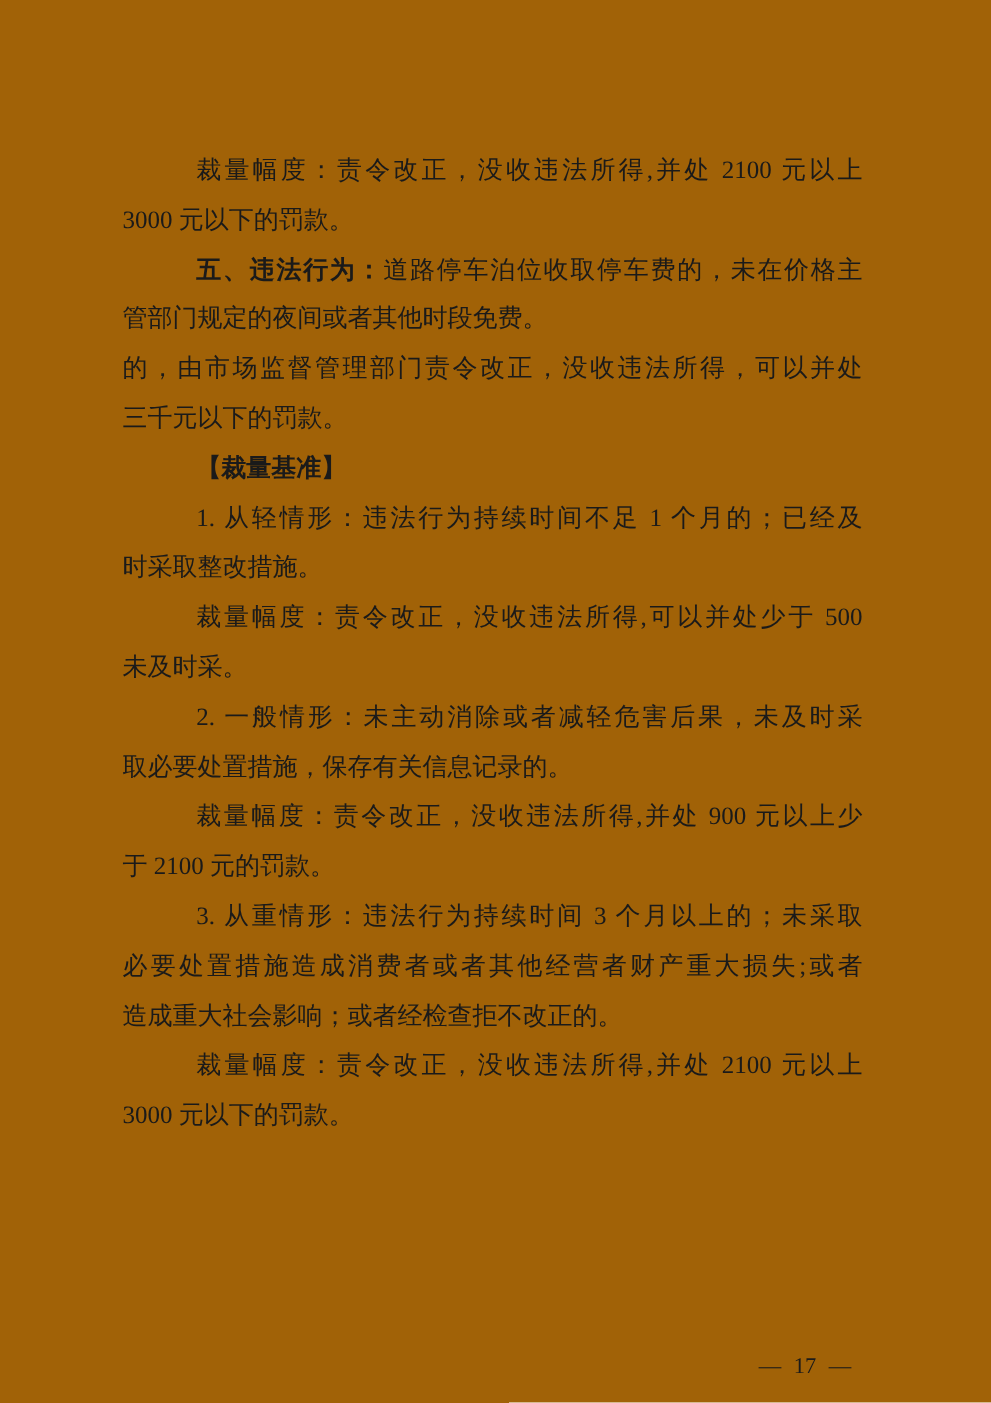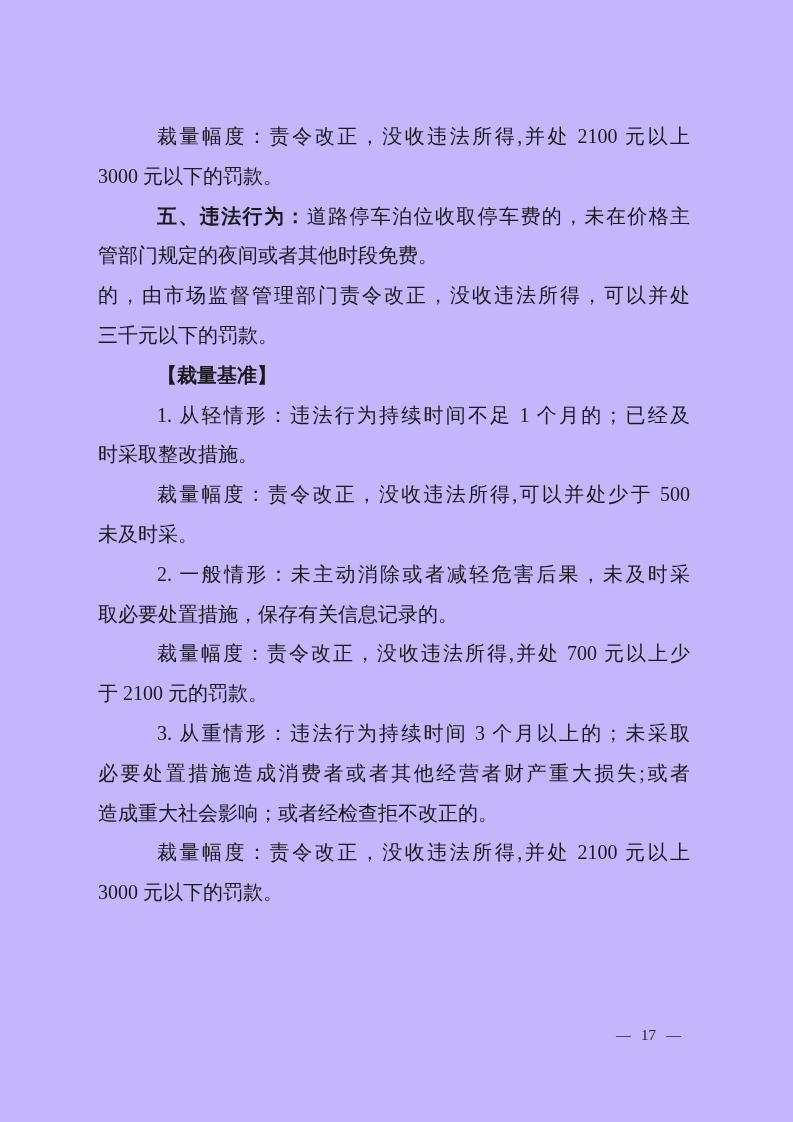--- a/index.html
+++ b/index.html
@@ -4,21 +4,21 @@
 <style>
   html, body {
     margin: 0;
     padding: 0;
     background: #ffffff;
   }
   .page {
     position: relative;
     width: 793px;
     height: 1122px;
-    background: #c4b5fd;
+    background: #a16207;
     overflow: hidden;
     font-family: "Liberation Serif", "DejaVu Serif", serif;
     color: #1a1a1a;
   }
   .content {
     position: absolute;
     left: 98px;
     top: 117px;
     width: 592px;
   }
@@ -42,23 +42,23 @@
   }
   .line.ind {
     text-indent: 59px;
   }
   .b {
     font-weight: 700;
     font-family: Liberation Mono, monospace;
   }
   .footer {
     position: absolute;
-    top: 1022px;
+    top: 1079px;
     right: 112px;
-    font-size: 15px;
+    font-size: 18px;
     line-height: 26px;
     color: #1b1b1b;
     font-family: "Liberation Serif", "DejaVu Serif", serif;
     text-align: right;
   }
   .footer .num {
     margin: 0 10px;
   }
 </style>
 </head>
@@ -87,21 +87,21 @@
       </div>
       <div class="para">
         <div class="line j ind"><span>裁量幅度：责令改正，没收违法所得,可以并处少于 500</span></div>
         <div class="line"><span>未及时采。</span></div>
       </div>
       <div class="para">
         <div class="line j ind"><span>2. 一般情形：未主动消除或者减轻危害后果，未及时采</span></div>
         <div class="line"><span>取必要处置措施，保存有关信息记录的。</span></div>
       </div>
       <div class="para">
-        <div class="line j ind"><span>裁量幅度：责令改正，没收违法所得,并处 700 元以上少</span></div>
+        <div class="line j ind"><span>裁量幅度：责令改正，没收违法所得,并处 900 元以上少</span></div>
         <div class="line"><span>于 2100 元的罚款。</span></div>
       </div>
       <div class="para">
         <div class="line j ind"><span>3. 从重情形：违法行为持续时间 3 个月以上的；未采取</span></div>
         <div class="line j"><span>必要处置措施造成消费者或者其他经营者财产重大损失;或者</span></div>
         <div class="line"><span>造成重大社会影响；或者经检查拒不改正的。</span></div>
       </div>
       <div class="para">
         <div class="line j ind"><span>裁量幅度：责令改正，没收违法所得,并处 2100 元以上</span></div>
         <div class="line"><span>3000 元以下的罚款。</span></div>

